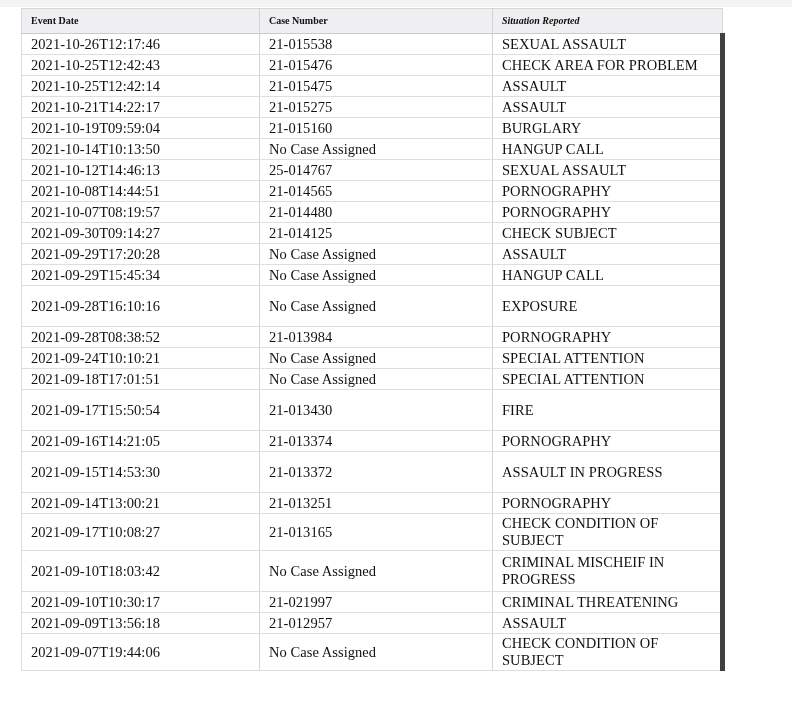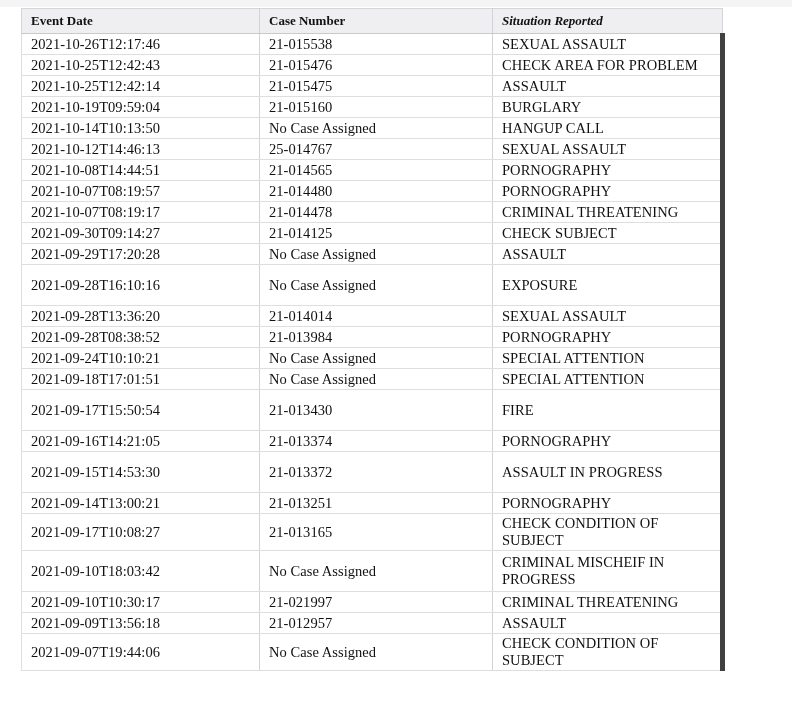--- a/index.html
+++ b/index.html
@@ -40,21 +40,21 @@
     width: 701px;
     background: #ffffff;
   }
   table.report col.c-date  { width: 238px; }
   table.report col.c-case  { width: 233px; }
   table.report col.c-sit   { width: 230px; }
 
   table.report thead th {
     background: #efeff1;
     font-weight: bold;
-    font-size: 13px;
+    font-size: 10px;
     color: #111111;
     text-align: left;
     padding: 4px 0 4px 9px;
     border-top: 1px solid #d6d6da;
     border-bottom: 1px solid #c9c9ce;
     border-right: 1px solid #d2d2d7;
     line-height: 16px;
     white-space: nowrap;
     margin-top: 44px;
   }
@@ -110,20 +110,25 @@
             <td>2021-10-25T12:42:43</td>
             <td>21-015476</td>
             <td class="wrapcell">CHECK AREA FOR PROBLEM</td>
           </tr>
           <tr class="normal">
             <td>2021-10-25T12:42:14</td>
             <td>21-015475</td>
             <td class="wrapcell">ASSAULT</td>
           </tr>
           <tr class="normal">
+            <td>2021-10-21T14:22:17</td>
+            <td>21-015275</td>
+            <td class="wrapcell">ASSAULT</td>
+          </tr>
+          <tr class="normal">
             <td>2021-10-19T09:59:04</td>
             <td>21-015160</td>
             <td class="wrapcell">BURGLARY</td>
           </tr>
           <tr class="normal">
             <td>2021-10-14T10:13:50</td>
             <td>No Case Assigned</td>
             <td class="wrapcell">HANGUP CALL</td>
           </tr>
           <tr class="normal">
@@ -135,43 +140,38 @@
             <td>2021-10-08T14:44:51</td>
             <td>21-014565</td>
             <td class="wrapcell">PORNOGRAPHY</td>
           </tr>
           <tr class="normal">
             <td>2021-10-07T08:19:57</td>
             <td>21-014480</td>
             <td class="wrapcell">PORNOGRAPHY</td>
           </tr>
           <tr class="normal">
-            <td>2021-10-07T08:19:17</td>
-            <td>21-014478</td>
-            <td class="wrapcell">CRIMINAL THREATENING</td>
-          </tr>
-          <tr class="normal">
             <td>2021-09-30T09:14:27</td>
             <td>21-014125</td>
             <td class="wrapcell">CHECK SUBJECT</td>
           </tr>
           <tr class="normal">
             <td>2021-09-29T17:20:28</td>
             <td>No Case Assigned</td>
             <td class="wrapcell">ASSAULT</td>
           </tr>
+          <tr class="normal">
+            <td>2021-09-29T15:45:34</td>
+            <td>No Case Assigned</td>
+            <td class="wrapcell">HANGUP CALL</td>
+          </tr>
           <tr class="tall">
             <td>2021-09-28T16:10:16</td>
             <td>No Case Assigned</td>
             <td class="wrapcell">EXPOSURE</td>
-          </tr>
-          <tr class="normal">
-            <td>2021-09-28T13:36:20</td>
-            <td>21-014014</td>
-            <td class="wrapcell">SEXUAL ASSAULT</td>
           </tr>
           <tr class="normal">
             <td>2021-09-28T08:38:52</td>
             <td>21-013984</td>
             <td class="wrapcell">PORNOGRAPHY</td>
           </tr>
           <tr class="normal">
             <td>2021-09-24T10:10:21</td>
             <td>No Case Assigned</td>
             <td class="wrapcell">SPECIAL ATTENTION</td>

